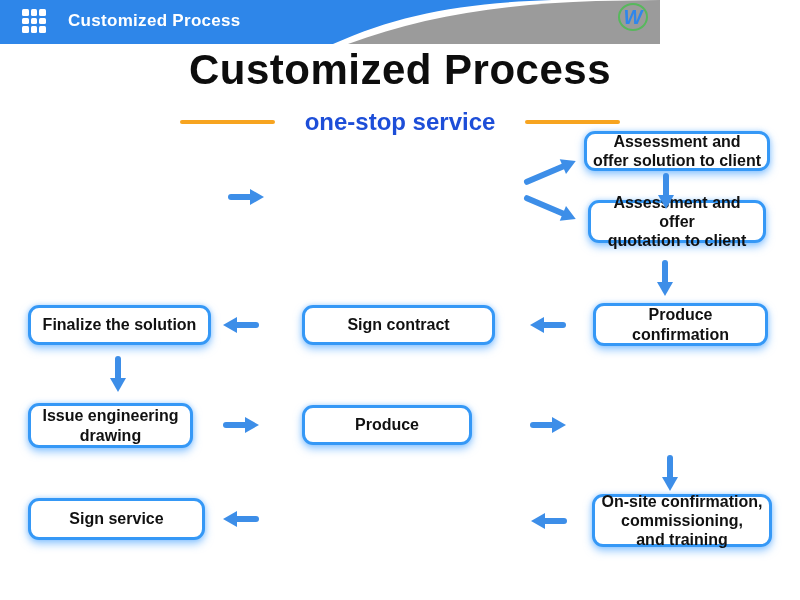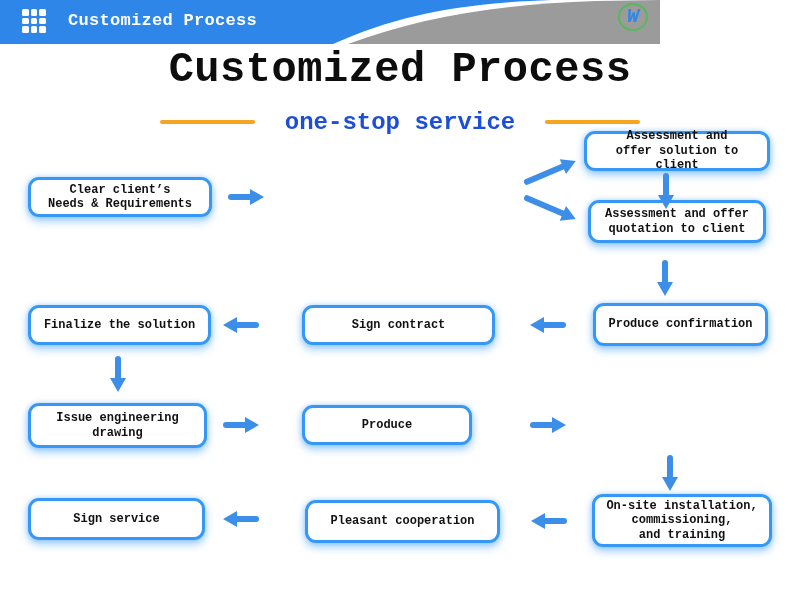--- a/index.html
+++ b/index.html
@@ -1,18 +1,18 @@
 <!DOCTYPE html>
 <html><head>
 <meta charset="utf-8">
 <style>
   html,body{margin:0;padding:0;background:#ffffff;}
   .slide{
     position:relative;width:800px;height:600px;overflow:hidden;background:#ffffff;
-    font-family:Liberation Mono, monospace;
+    font-family:Liberation Sans, sans-serif;
   }
   
   .banner{position:absolute;left:0;top:0;width:800px;height:44px;}
   .banner svg{position:absolute;left:0;top:0;}
   .grid-icon{
     position:absolute;left:22px;top:9px;width:24px;height:24px;
     display:grid;grid-template-columns:repeat(3,1fr);grid-template-rows:repeat(3,1fr);gap:2px;
   }
   .grid-icon i{background:#ffffff;border-radius:1.5px;}
   .banner-title{
@@ -36,21 +36,21 @@
     display:flex;align-items:center;justify-content:center;gap:30px;
   }
   .subtitle-row .rule{width:95px;height:4px;background:#f7a420;border-radius:3px;}
   .subtitle{margin:0;font-size:24px;font-weight:bold;color:#1d4ed8;}
   
   .canvas{position:absolute;left:0;top:0;width:800px;height:600px;}
   .box{
     position:absolute;display:flex;align-items:center;justify-content:center;
     background:#ffffff;border:3px solid #3598f6;border-radius:11px;
     box-shadow:0 4px 9px rgba(86,170,255,.60),0 0 5px rgba(86,170,255,.40);
-    font-size:12px;font-weight:bold;color:#111111;text-align:center;
+    font-size:16px;font-weight:bold;color:#111111;text-align:center;
     white-space:pre-line;line-height:1.2;box-sizing:border-box;padding:2px 6px;
   }
   
   .arrow{position:absolute;width:36px;height:16px;}
   .arrow.long{width:56px;}
   .arrow .shaft{position:absolute;left:0;right:11px;top:5px;height:6px;background:#3d8ee8;border-radius:3px;}
   .arrow .head{
     position:absolute;right:0;top:0;width:0;height:0;
     border-left:14px solid #3d8ee8;border-top:8px solid transparent;border-bottom:8px solid transparent;
   }
@@ -89,36 +89,33 @@
 
   <h1 class="page-title">Customized Process</h1>
   <div class="subtitle-row">
     <span class="rule"></span>
     <h2 class="subtitle">one-stop service</h2>
     <span class="rule"></span>
   </div>
 
   <div class="canvas">
 
-    <div class="box" style="left:28px;top:177px;width:184px;height:40px">Clear client’s
-Needs &amp; Requirements</div>
     <div class="box" style="left:584px;top:131px;width:186px;height:40px">Assessment and
 offer solution to client</div>
     <div class="box" style="left:588px;top:200px;width:178px;height:43px">Assessment and offer
 quotation to client</div>
     <div class="box" style="left:593px;top:303px;width:175px;height:43px">Produce confirmation</div>
     <div class="box" style="left:28px;top:305px;width:183px;height:40px">Finalize the solution</div>
     <div class="box" style="left:302px;top:305px;width:193px;height:40px">Sign contract</div>
-    <div class="box" style="left:28px;top:403px;width:179px;height:45px">Issue engineering
+    <div class="box" style="left:28px;top:403px;width:165px;height:45px">Issue engineering
 drawing</div>
     <div class="box" style="left:302px;top:405px;width:170px;height:40px">Produce</div>
-    <div class="box" style="left:592px;top:494px;width:180px;height:53px">On-site installation,
+    <div class="box" style="left:592px;top:494px;width:180px;height:53px">On-site confirmation,
 commissioning,
 and training</div>
-    <div class="box" style="left:305px;top:500px;width:195px;height:43px">Pleasant cooperation</div>
     <div class="box" style="left:28px;top:498px;width:177px;height:42px">Sign service</div>
 
     <div class="arrow" style="left:228px;top:189px">
         <i class="shaft"></i>
         <i class="head"></i>
       </div>
     <div class="arrow long diag-up" style="left:522px;top:164px">
         <i class="shaft"></i>
         <i class="head"></i>
       </div>

